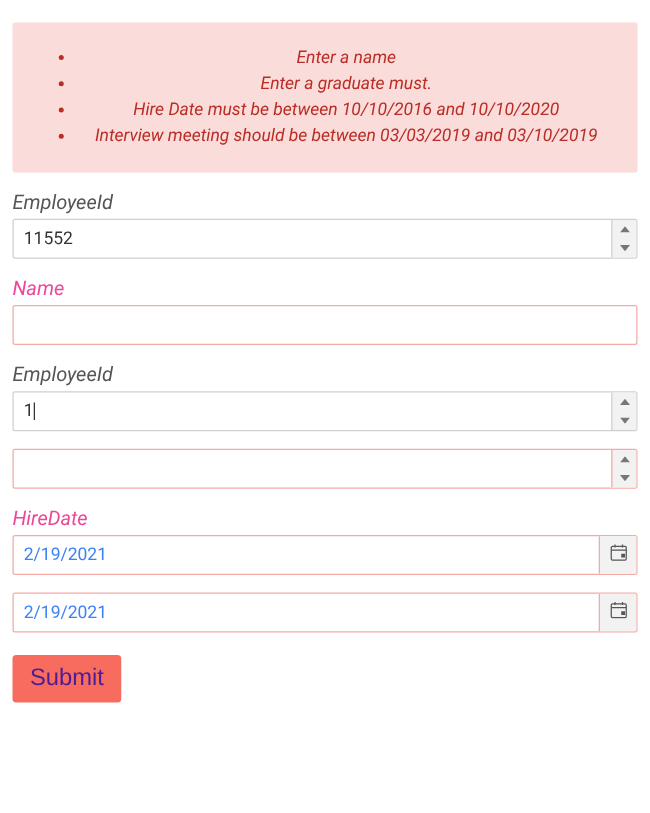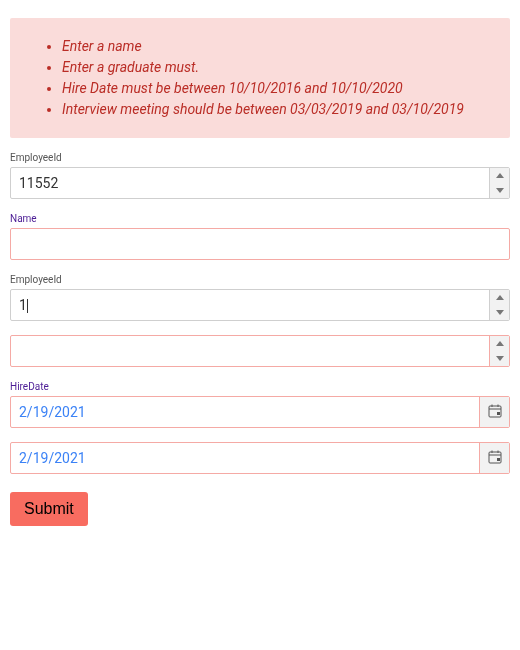--- a/index.html
+++ b/index.html
@@ -16,35 +16,37 @@
   .errbox {
     background: #fadcda;
     border-radius: 2px;
     padding: 18px 18px 18px 18px;
     margin: 8px 0 14px 0;
   }
   .errbox ul {
     margin: 0;
     padding-left: 34px;
     color: #ba2d26;
+    text-align: center;
   }
   .errbox li {
     font-style: italic;
     font-size: 14px;
     line-height: 1.5;
     padding: 0;
   }
   .field-group { margin: 0 0 14px 0; }
   .label {
     display:block;
-    font-size: 10px;
+    font-size: 16px;
     margin-bottom: 4px;
     color:#555;
-  }
-  .label.error { color: #4c1d95; }
+    font-style:italic;
+  }
+  .label.error { color: #ec4899; }
   .control {
     position: relative;
     width: 100%;
     height: 32px;
     border: 1px solid #cfcfcf;
     border-radius: 2px;
     display:flex;
     align-items:flex-end;
     background:#fff;
   }
@@ -80,25 +82,25 @@
     height: 100%;
     border-left: 1px solid #cfcfcf;
     background: #f2f2f2;
     display:flex;
     align-items:center;
     justify-content:center;
   }
   .control.error .date-btn { border-left:1px solid #f5aaa5; }
   .submit-btn {
     background:#f86c60;
-    color:#000000;
+    color:#4c1d95;
     border:none;
     border-radius:3px;
     padding: 8px 14px;
-    font-size:16px;
+    font-size:19px;
     cursor:pointer;
     margin-top:4px;
   }
   .cursor-bar { display:inline-block; width:1px; height:14px; background:#333; vertical-align:middle; margin-left:0px; }
 </style>
 </head>
 <body>
 
 
 

